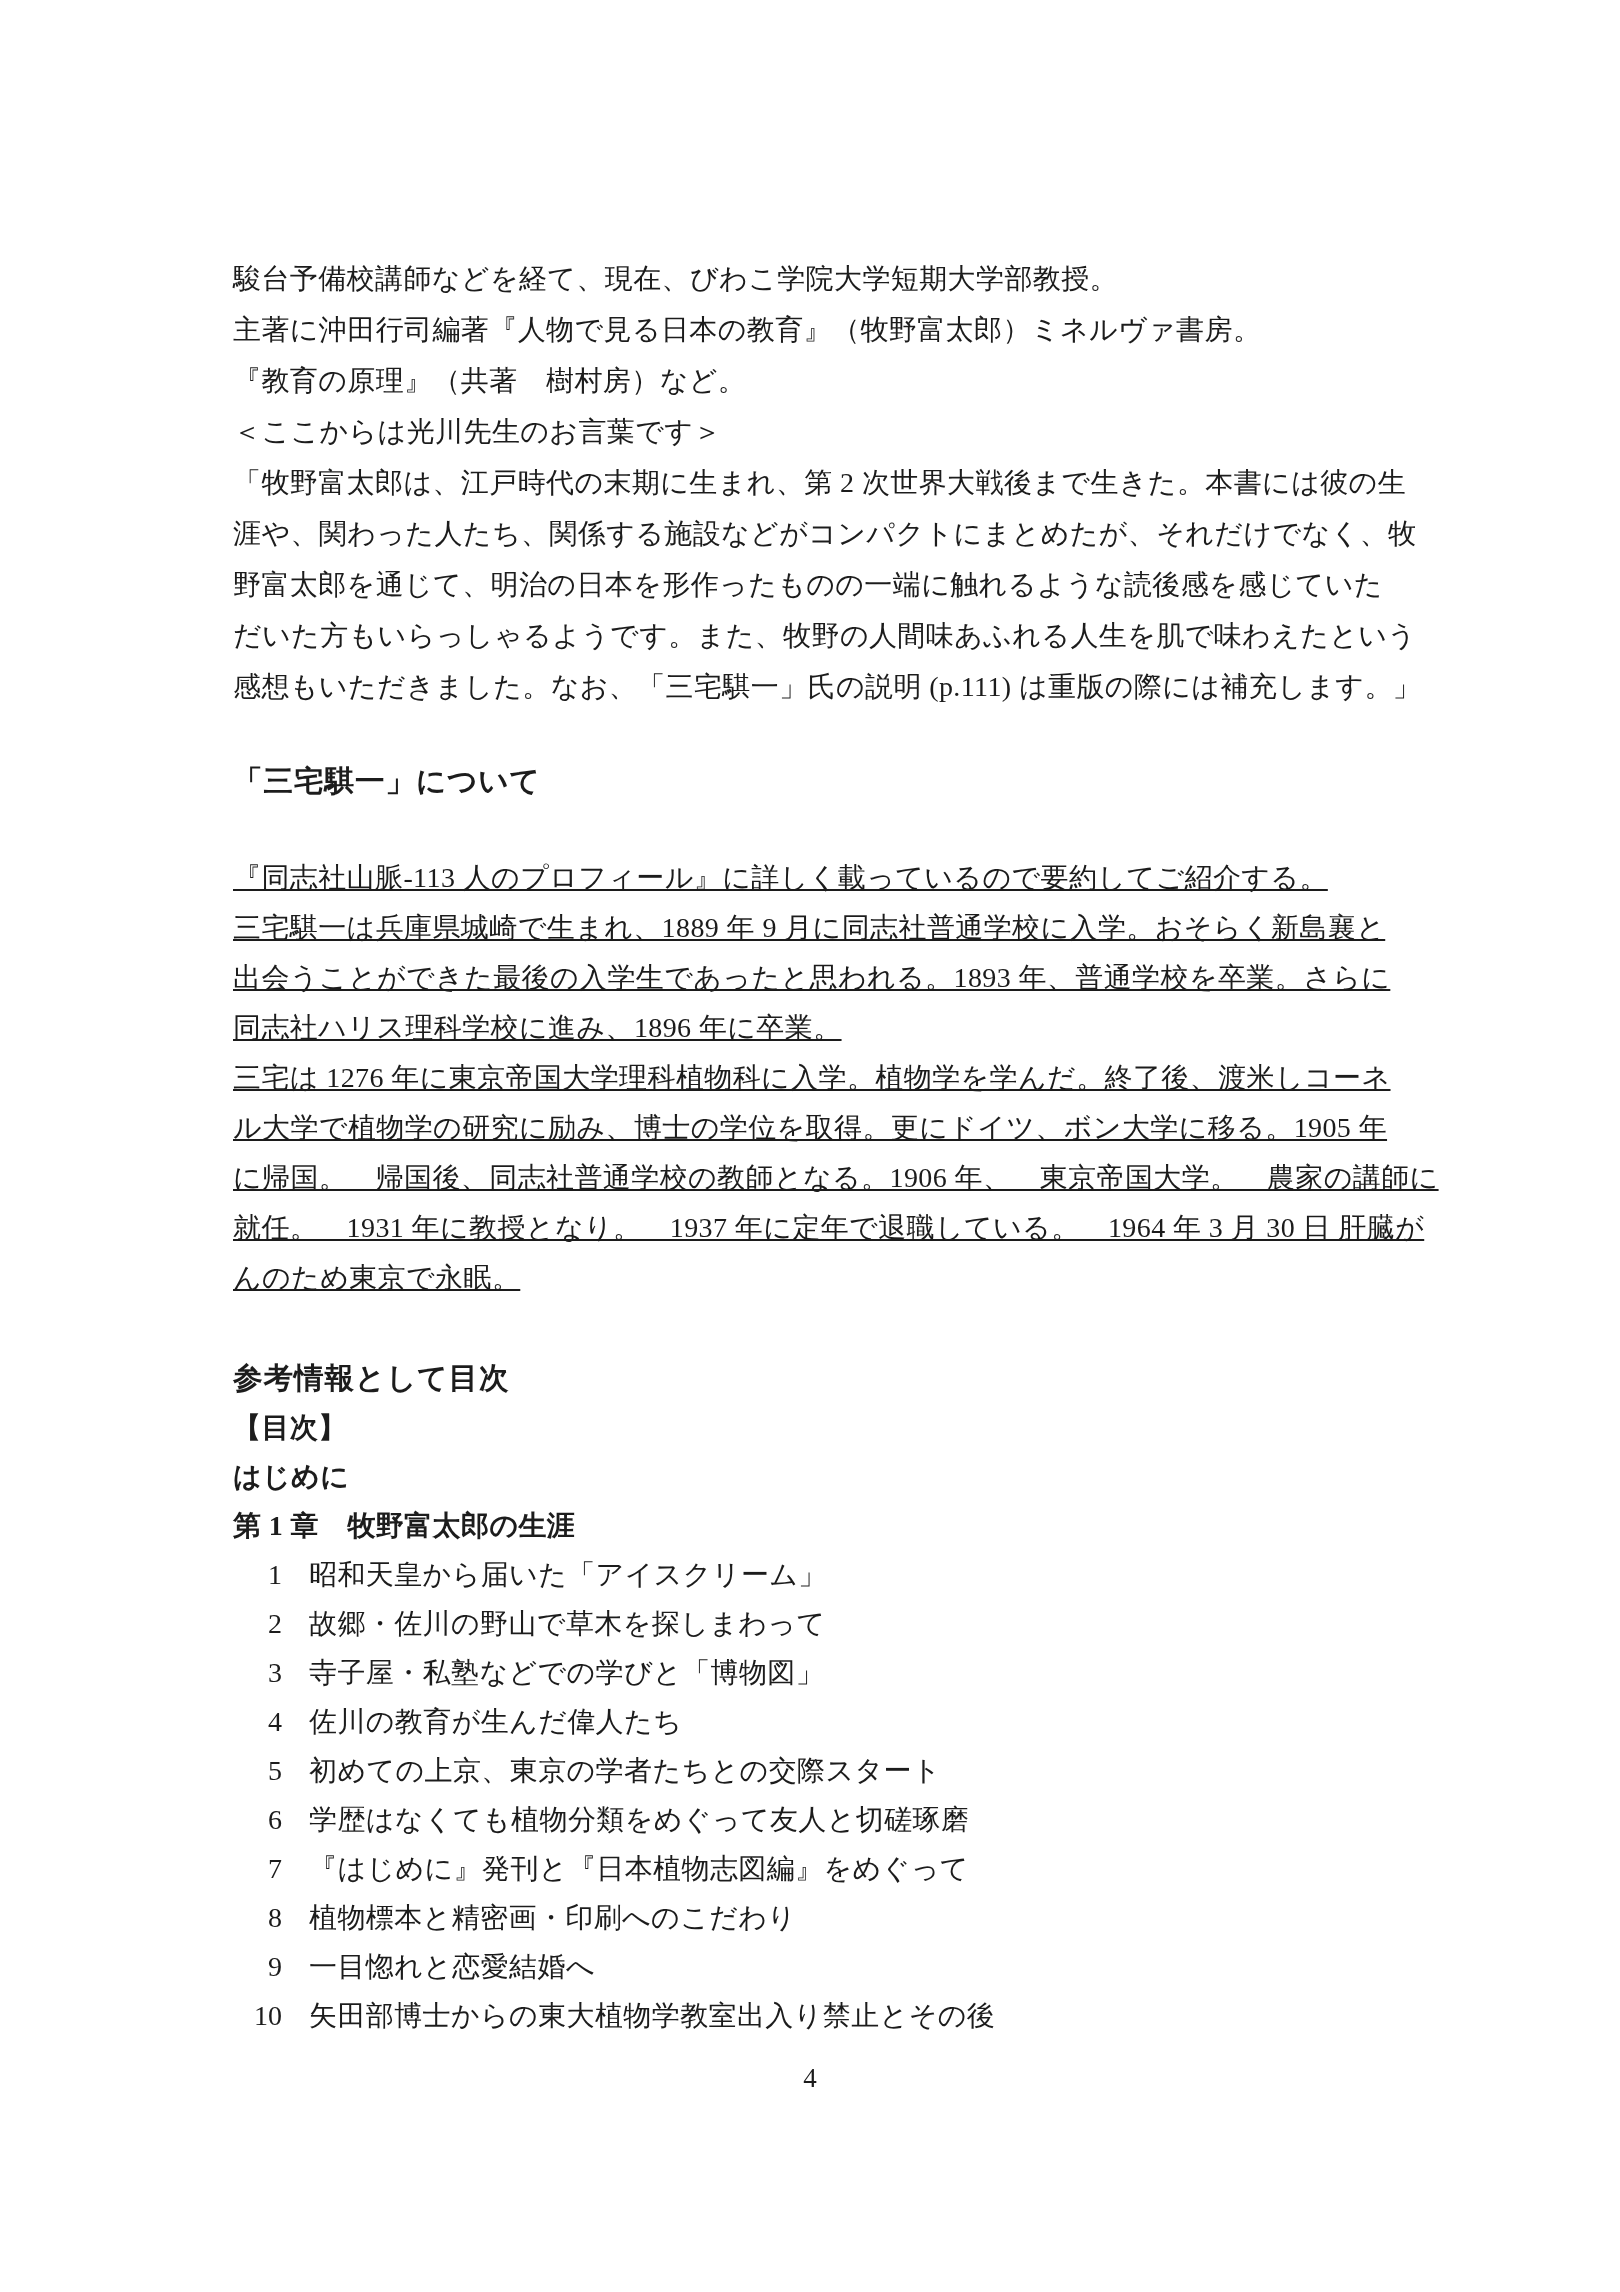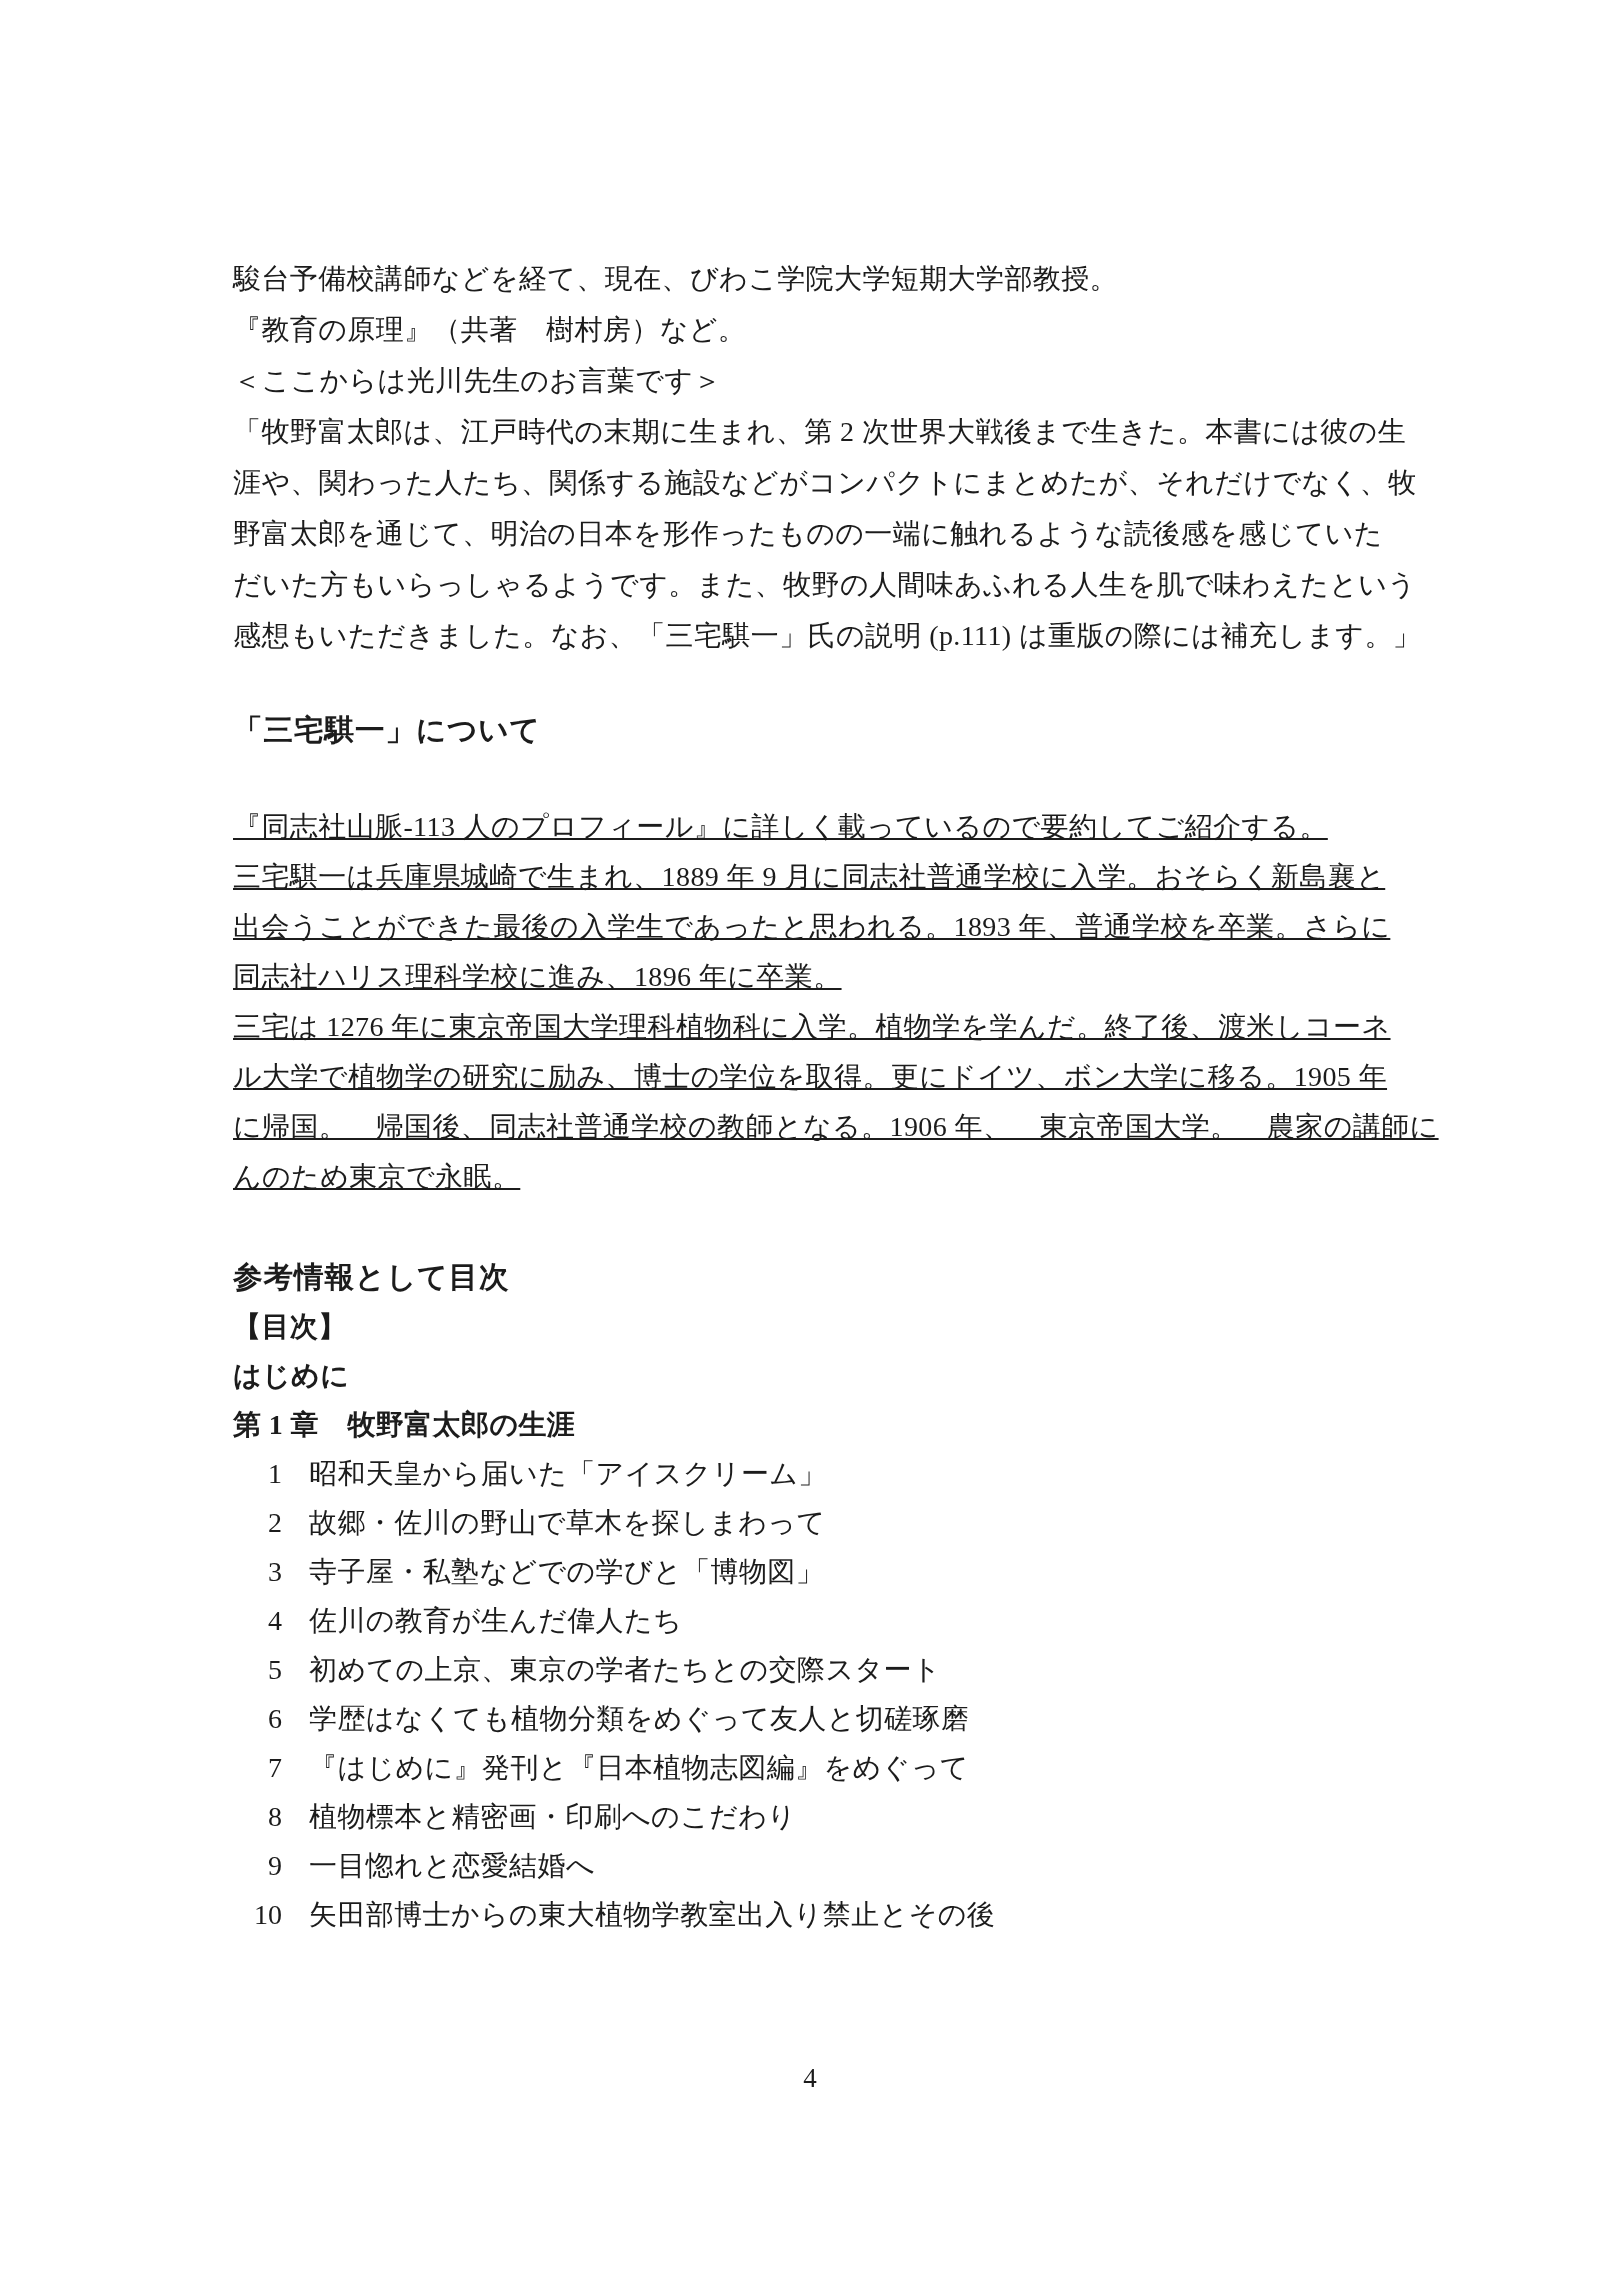--- a/index.html
+++ b/index.html
@@ -85,20 +85,21 @@
   }
 </style>
 </head>
 <body>
 
 <div class="page">
   <div class="content">
 
     <div>
       <div class="line">駿台予備校講師などを経て、現在、びわこ学院大学短期大学部教授。</div>
+      <div class="line">主著に沖田行司編著『人物で見る日本の教育』（牧野富太郎）ミネルヴァ書房。</div>
       <div class="line">『教育の原理』（共著　樹村房）など。</div>
       <div class="line">＜ここからは光川先生のお言葉です＞</div>
     </div>
 
     <div>
       <div class="line">「牧野富太郎は、江戸時代の末期に生まれ、第 2 次世界大戦後まで生きた。本書には彼の生</div>
       <div class="line">涯や、関わった人たち、関係する施設などがコンパクトにまとめたが、それだけでなく、牧</div>
       <div class="line">野富太郎を通じて、明治の日本を形作ったものの一端に触れるような読後感を感じていた</div>
       <div class="line">だいた方もいらっしゃるようです。また、牧野の人間味あふれる人生を肌で味わえたという</div>
       <div class="line">感想もいただきました。なお、「三宅騏一」氏の説明 (p.111) は重版の際には補充します。」</div>
@@ -107,20 +108,21 @@
     <div class="heading heading-miyake">「三宅騏一」について</div>
 
     <div class="section-lines">
       <div class="line">『同志社山脈-113 人のプロフィール』に詳しく載っているので要約してご紹介する。</div>
       <div class="line">三宅騏一は兵庫県城崎で生まれ、1889 年 9 月に同志社普通学校に入学。おそらく新島襄と</div>
       <div class="line">出会うことができた最後の入学生であったと思われる。1893 年、普通学校を卒業。さらに</div>
       <div class="line">同志社ハリス理科学校に進み、1896 年に卒業。</div>
       <div class="line">三宅は 1276 年に東京帝国大学理科植物科に入学。植物学を学んだ。終了後、渡米しコーネ</div>
       <div class="line">ル大学で植物学の研究に励み、博士の学位を取得。更にドイツ、ボン大学に移る。1905 年</div>
       <div class="line">に帰国。　帰国後、同志社普通学校の教師となる。1906 年、　東京帝国大学。　農家の講師に</div>
+      <div class="line">就任。　1931 年に教授となり。　1937 年に定年で退職している。　1964 年 3 月 30 日 肝臓が</div>
       <div class="line">んのため東京で永眠。</div>
     </div>
 
     <div class="heading heading-toc">参考情報として目次</div>
 
     <div class="toc-block">
       <div class="line">【目次】</div>
       <div class="line">はじめに</div>
       <div class="line">第 1 章　牧野富太郎の生涯</div>
 

